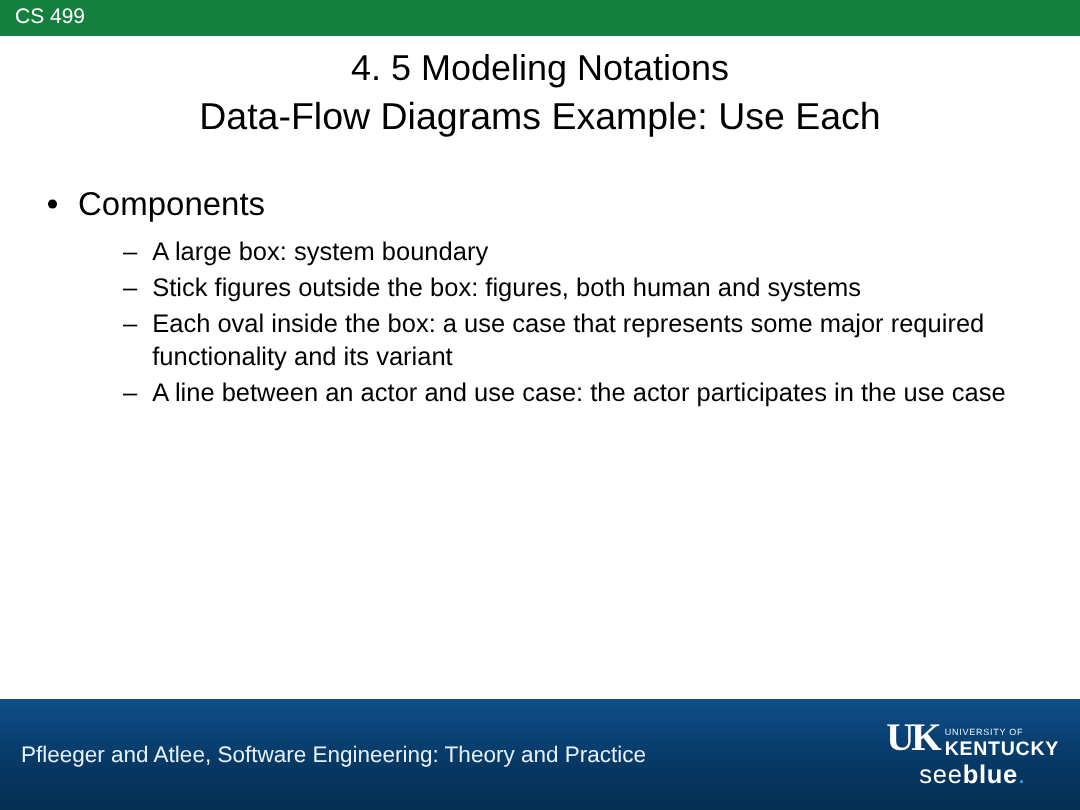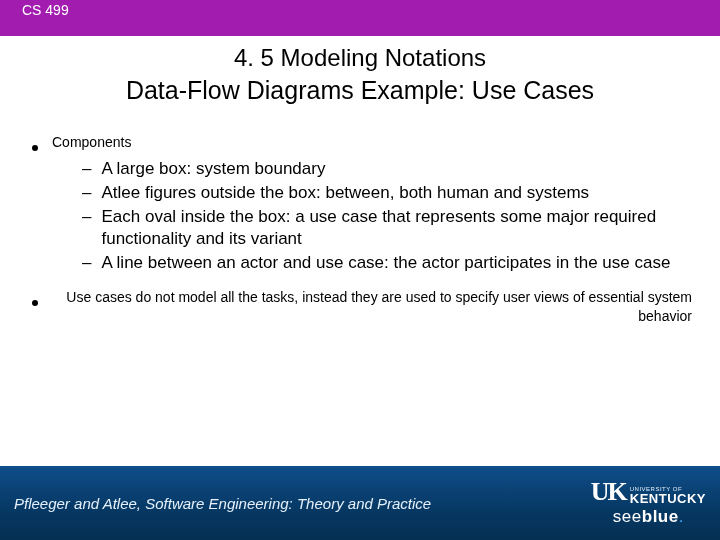--- a/index.html
+++ b/index.html
@@ -5,25 +5,25 @@
   * { margin: 0; padding: 0; box-sizing: border-box; }
   body {
     width: 720px;
     height: 540px;
     font-family: Arial, Helvetica, sans-serif;
     background: #ffffff;
     overflow: hidden;
     position: relative;
   }
   .topbar {
-    background: #a21caf;
+    background: #15803d;
     color: #ffffff;
     font-size: 14px;
-    padding: 2px 22px;
-    height: 36px;
+    padding: 2px 10px;
+    height: 24px;
     width: 100%;
   }
   .title-block {
     text-align: center;
     margin-top: 8px;
   }
   .title {
     font-size: 24px;
     color: #000;
     font-weight: normal;
@@ -43,21 +43,21 @@
     align-items: flex-start;
     margin-bottom: 4px;
   }
   .bullet-l1 .dot {
     width: 6px; height: 6px; background:#000; border-radius:0;
     margin: 12px 14px 0 4px;
     flex-shrink:0;
     border-radius:50%;
   }
   .bullet-l1 .dot.round { border-radius:50%; }
-  .l1-text { font-size: 14px; line-height:1.35;text-align:right; }
+  .l1-text { font-size: 22px; line-height:1.35; }
   .sub-list {
     margin: 6px 0 14px 54px;
   }
   .bullet-l2 {
     display: flex;
     align-items: flex-start;
     font-size: 17px;
     line-height: 1.3;
     margin-bottom: 2px;
   }
@@ -71,21 +71,20 @@
     left: 0; right: 0; bottom: 0;
     height: 74px;
     background: linear-gradient(#0f4e8a, #063863 60%, #052f53);
     color: #fff;
     display: flex;
     align-items: center;
     padding: 0 14px;
     justify-content: space-between;
   }
   .footer-cite {
-    font-style: italic;
     font-size: 15px;
     color: #e6f0fa;
   }
   .logo-block {
     display: flex;
     flex-direction: column;
     align-items: center;
     gap: 2px;
   }
   .uk-logo {
@@ -117,57 +116,53 @@
 </style>
 </head>
 <body>
 
 <div class="topbar">
   <span>CS 499</span>
 </div>
 
 <div class="title-block">
   <div class="title">4. 5 Modeling Notations</div>
-  <div class="subtitle">Data-Flow Diagrams Example: Use Cases</div>
+  <div class="subtitle">Data-Flow Diagrams Example: Use Each</div>
 </div>
 
 <div class="content">
 
   <div class="bullet-l1">
     <span class="dot round"></span>
     <span class="l1-text">Components</span>
   </div>
 
   <div class="sub-list">
     <div class="bullet-l2">
       <span class="dash">–</span>
       <span>
         <span>A large box: </span><span class="italic-kw">system boundary</span>
       </span>
     </div>
     <div class="bullet-l2">
       <span class="dash">–</span>
       <span>
-        <span>Atlee figures outside the box: </span><span class="italic-kw">between</span><span>, both human and systems</span>
+        <span>Stick figures outside the box: </span><span class="italic-kw">figures</span><span>, both human and systems</span>
       </span>
     </div>
     <div class="bullet-l2">
       <span class="dash">–</span>
       <span>Each oval inside the box: a use case that represents some major required functionality and its variant</span>
     </div>
     <div class="bullet-l2">
       <span class="dash">–</span>
       <span>A line between an actor and use case: the actor participates in the use case</span>
     </div>
   </div>
 
-  <div class="bullet-l1">
-    <span class="dot round"></span>
-    <span class="l1-text">Use cases do not model all the tasks, instead they are used to specify user views of essential system behavior</span>
-  </div>
 
 </div>
 
 <div class="footer">
   <div class="footer-cite">Pfleeger and Atlee, Software Engineering: Theory and Practice</div>
   <div class="logo-block">
     <div class="uk-logo">
       <span class="uk-mark">UK</span>
       <span class="uk-text">
         <span class="uni">UNIVERSITY OF</span>

